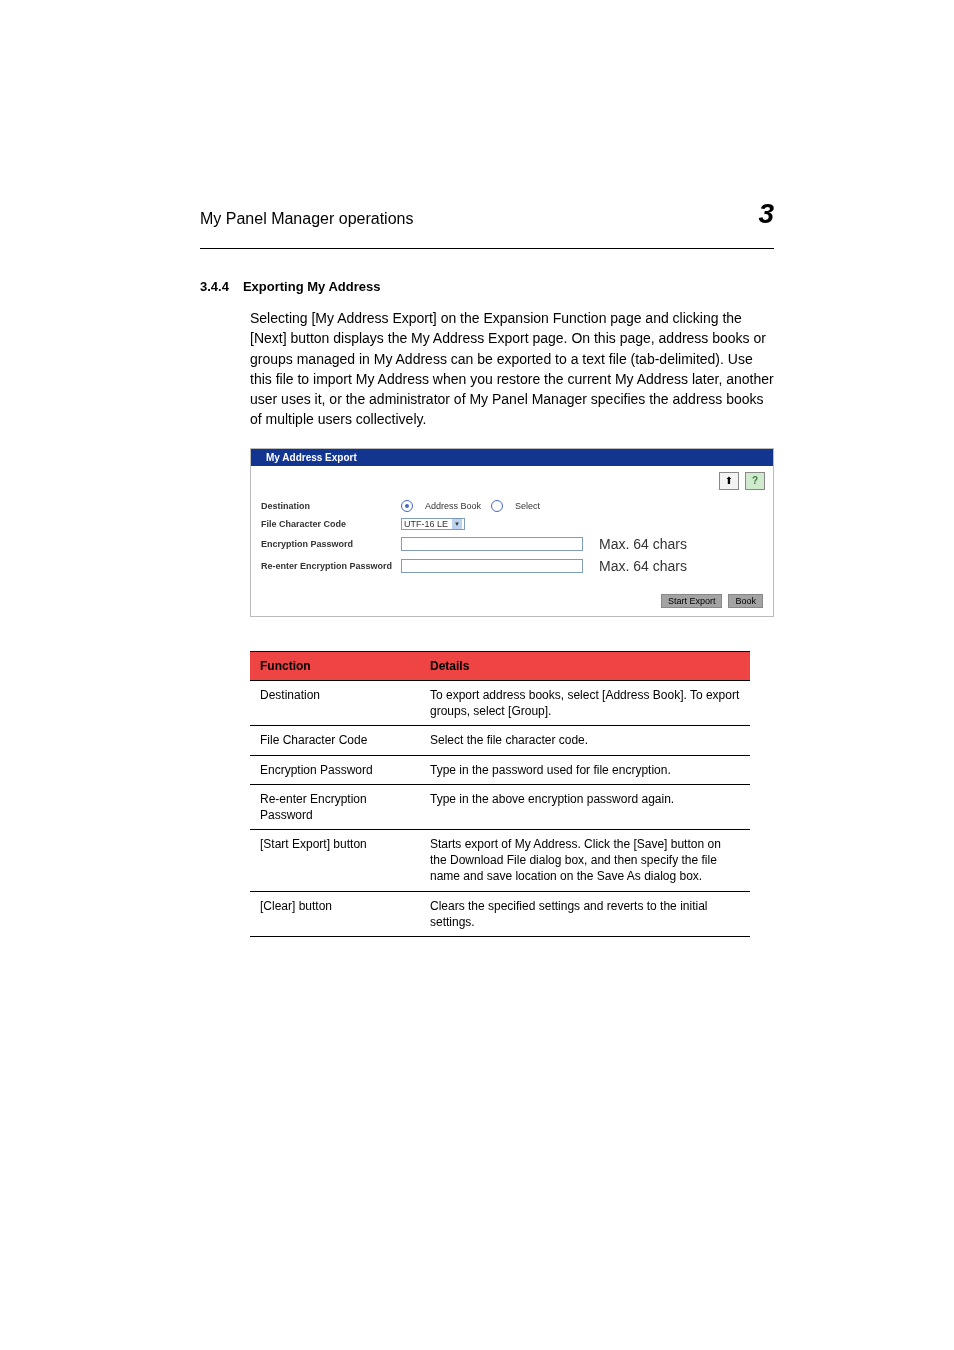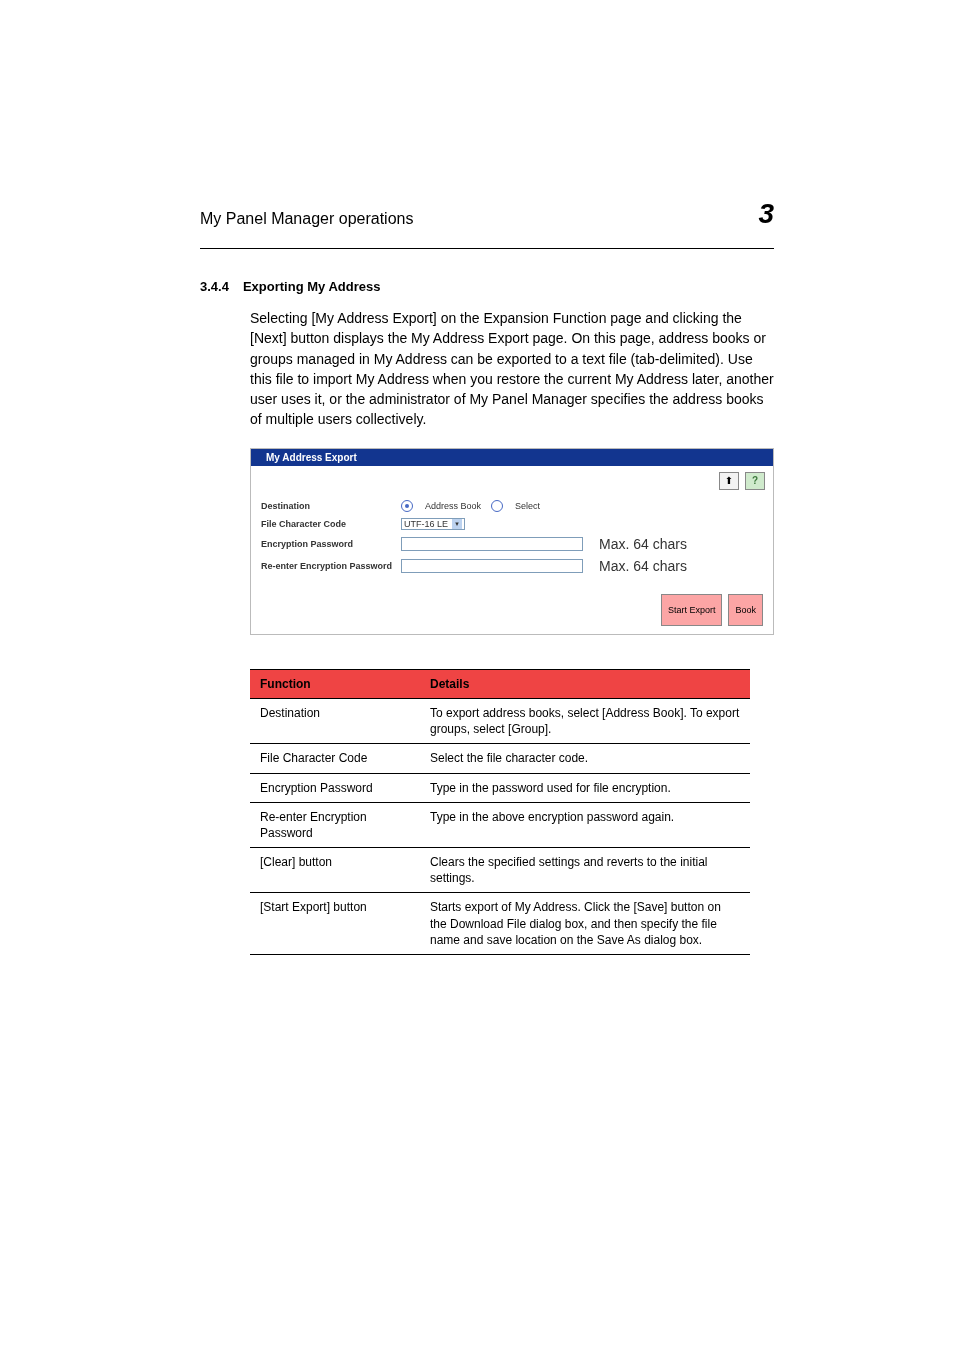--- a/index.html
+++ b/index.html
@@ -106,22 +106,22 @@
   .text-input {
     border:1px solid #7f9db9; height:12px; width:180px;
     background:#fff;
   }
   .hint { font-size:14px; color:#333; margin-left:6px; }
   .shot-footer {
     display:flex; justify-content:flex-end; gap:6px;
     padding:6px 10px 8px;
   }
   .gray-btn {
-    border:1px solid #888; background:#fca5a5;
-    padding:10px 6px; font-size:9px;
+    border:1px solid #888; background:#a3a3a3;
+    padding:1px 6px; font-size:9px;
   }
   
   .tbl {
     margin: 34px 0 0 50px;
     border-collapse: collapse;
     width: 500px;
     font-size: 12px;
   }
   .tbl th, .tbl td {
     border-top: 1px solid #000;
@@ -239,24 +239,24 @@
       </tr>
       <tr>
         <td>Encryption Password</td>
         <td>Type in the password used for file encryption.</td>
       </tr>
       <tr>
         <td>Re-enter Encryption Password</td>
         <td>Type in the above encryption password again.</td>
       </tr>
       <tr>
+        <td>[Start Export] button</td>
+        <td>Starts export of My Address. Click the [Save] button on the Download File dialog box, and then specify the file name and save location on the Save As dialog box.</td>
+      </tr>
+      <tr>
         <td>[Clear] button</td>
         <td>Clears the specified settings and reverts to the initial settings.</td>
       </tr>
-      <tr>
-        <td>[Start Export] button</td>
-        <td>Starts export of My Address. Click the [Save] button on the Download File dialog box, and then specify the file name and save location on the Save As dialog box.</td>
-      </tr>
     </tbody>
   </table>
 
 
 </div>
 
 </body></html>

